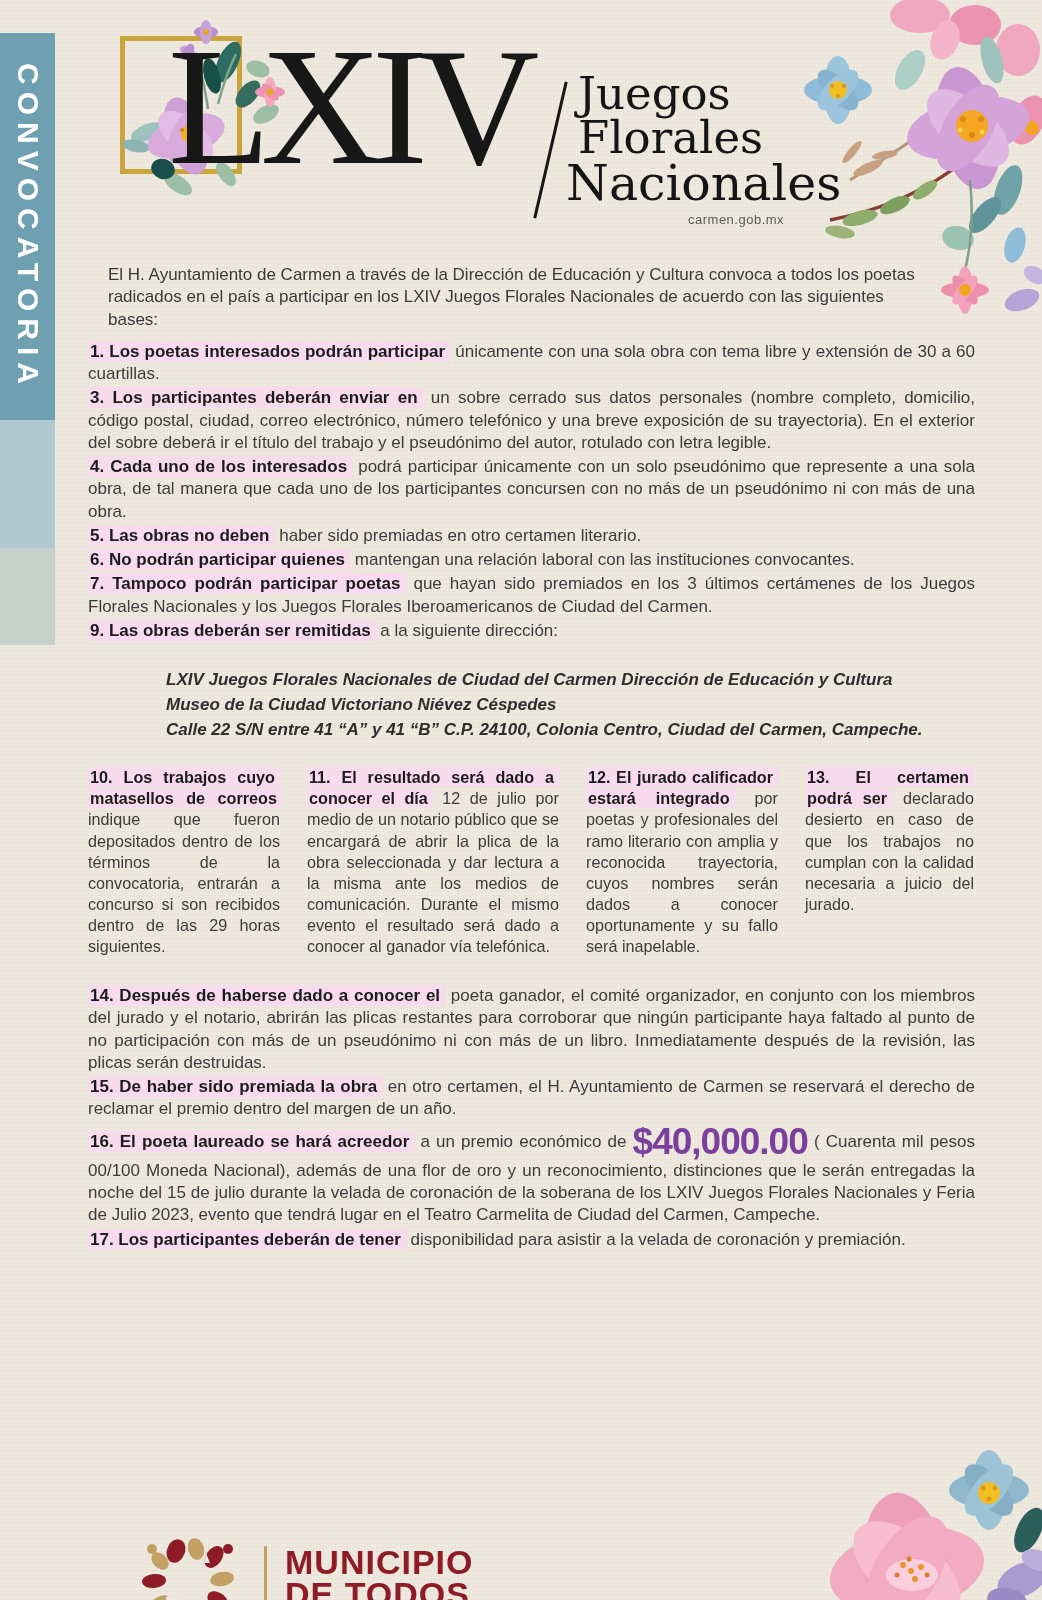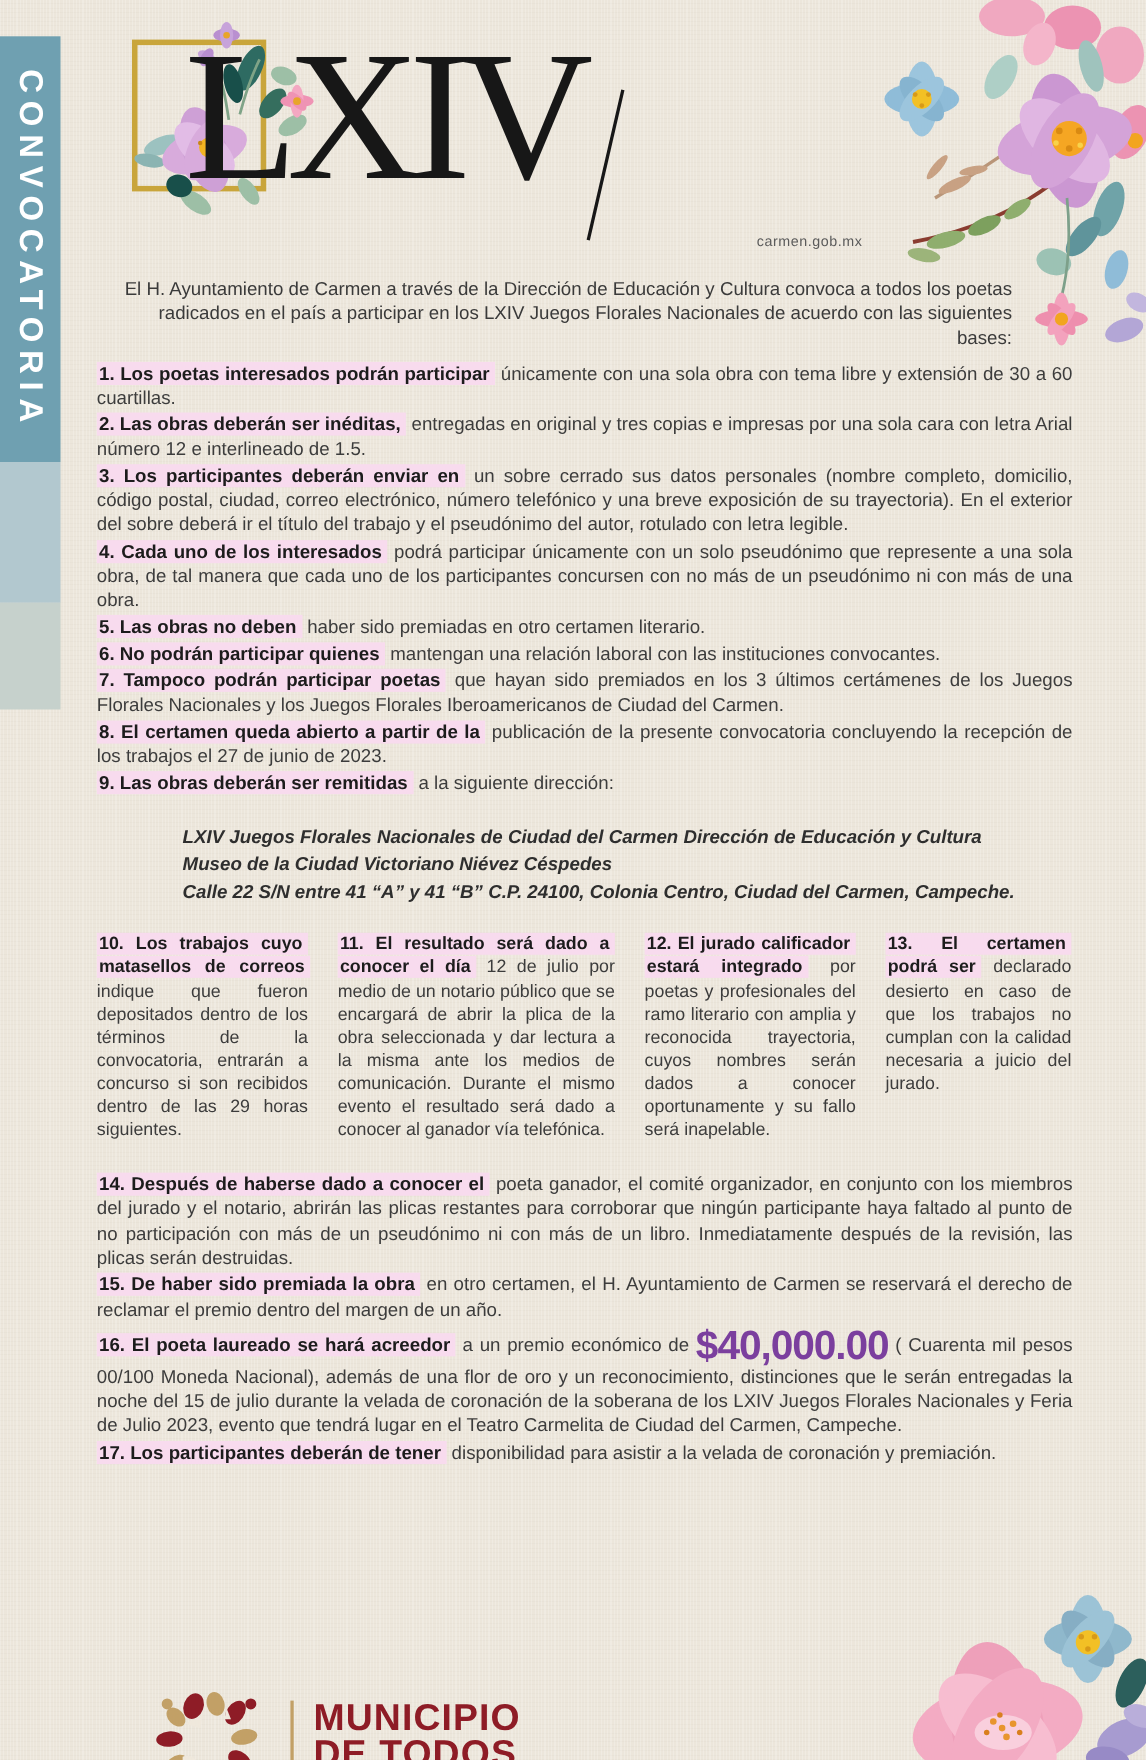--- a/index.html
+++ b/index.html
@@ -34,21 +34,21 @@
     color:#151515; line-height:.98;}
   .title-lines .tl{font-size:45px;}
   .title-lines .tl3{font-size:49px; margin-left:-12px;}
   .website{position:absolute; left:688px; top:212px; font-size:13px; color:#5b5b5b; letter-spacing:.5px;}
   .deco{position:absolute; pointer-events:none;}
   .deco-tr{right:0; top:0;}
   .deco-tl{left:108px; top:14px;}
   .deco-br{right:0; bottom:0;}
   
   .main{position:absolute; left:88px; top:244px; width:887px; font-size:17px; line-height:1.31;}
-  .intro{margin:8px 55px 10px 20px; text-align:right; color:#3a3a3a;}
+  .intro{margin:20px 55px 10px 20px; text-align:left; color:#3a3a3a;}
   .item{margin:2px 0; text-align:justify;}
   .hl{
     font-weight:bold; color:#1c1c1c; background:#f8dbee;
     padding:1px 5px 1px 2px;
     -webkit-box-decoration-break:clone; box-decoration-break:clone;
   }
   .address{margin:26px 0 9px 78px; font-style:italic; font-weight:bold; font-size:17px;
     line-height:1.45; color:#2e2e2e;}
   .cols{display:grid; grid-template-columns:192px 252px 192px 169px; column-gap:27px;
     margin:8px 0 12px; }
@@ -118,20 +118,25 @@
         <circle cx="74" cy="116" r="2" fill="#c88615"></circle>
           <circle cx="88" cy="116" r="2" fill="#c88615"></circle>
         <circle cx="82" cy="128" r="2" fill="#c88615"></circle>
       </g>
       <ellipse cx="118" cy="160" rx="14" ry="7" transform="rotate(55 118 160)" fill="#9dbfa6"></ellipse>
     </g>
   </svg>
 
   <div class="roman">LXIV</div>
   <div class="title-slash"></div>
+  <div class="title-lines">
+    <div class="tl">Juegos</div>
+    <div class="tl">Florales</div>
+    <div class="tl tl3">Nacionales</div>
+  </div>
   <div class="website">carmen.gob.mx</div>
 
   <svg class="deco deco-tr" width="282" height="335" viewBox="0 0 282 335">
     <g>
 
       <ellipse cx="160" cy="15" rx="30" ry="18" fill="#f0a8c0"></ellipse>
       <ellipse cx="215" cy="25" rx="26" ry="20" fill="#ec93b2"></ellipse>
       <ellipse cx="185" cy="40" rx="14" ry="20" fill="#f4b5ca" transform="rotate(20 185 40)"></ellipse>
       <ellipse cx="258" cy="50" rx="22" ry="26" fill="#f0a8c0"></ellipse>
       <ellipse cx="268" cy="120" rx="16" ry="26" fill="#ec93b2" transform="rotate(25 268 120)"></ellipse>
@@ -189,27 +194,25 @@
       <ellipse cx="262" cy="300" rx="18" ry="10" fill="#b3a6d6" transform="rotate(-20 262 300)"></ellipse>
       <ellipse cx="275" cy="275" rx="12" ry="8" fill="#c2b6de" transform="rotate(30 275 275)"></ellipse>
       <ellipse cx="255" cy="245" rx="10" ry="18" fill="#8fbcd8" transform="rotate(15 255 245)"></ellipse>
     </g>
   </svg>
 
   <div class="main">
     <p class="intro">El H. Ayuntamiento de Carmen a través de la Dirección de Educación y Cultura convoca a todos los poetas radicados en el país a participar en los LXIV Juegos Florales Nacionales de acuerdo con las siguientes bases:</p>
 
     <p class="item"><strong class="hl">1. Los poetas interesados podrán participar</strong> <span>únicamente con una sola obra con tema libre y extensión de 30 a 60 cuartillas.</span></p>
-    <p class="item"><strong class="hl">2. Las obras deberán ser inéditas,</strong> <span>entregadas en original y tres copias e impresas por una sola cara con letra Arial número 12 e interlineado de 1.5.</span></p>
     <p class="item"><strong class="hl">3. Los participantes deberán enviar en</strong> <span>un sobre cerrado sus datos personales (nombre completo, domicilio, código postal, ciudad, correo electrónico, número telefónico y una breve exposición de su trayectoria). En el exterior del sobre deberá ir el título del trabajo y el pseudónimo del autor, rotulado con letra legible.</span></p>
     <p class="item"><strong class="hl">4. Cada uno de los interesados</strong> <span>podrá participar únicamente con un solo pseudónimo que represente a una sola obra, de tal manera que cada uno de los participantes concursen con no más de un pseudónimo ni con más de una obra.</span></p>
     <p class="item"><strong class="hl">5. Las obras no deben</strong> <span>haber sido premiadas en otro certamen literario.</span></p>
     <p class="item"><strong class="hl">6. No podrán participar quienes</strong> <span>mantengan una relación laboral con las instituciones convocantes.</span></p>
     <p class="item"><strong class="hl">7. Tampoco podrán participar poetas</strong> <span>que hayan sido premiados en los 3 últimos certámenes de los Juegos Florales Nacionales y los Juegos Florales Iberoamericanos de Ciudad del Carmen.</span></p>
-    <p class="item"><strong class="hl">8. El certamen queda abierto a partir de la</strong> <span>publicación de la presente convocatoria concluyendo la recepción de los trabajos el 27 de junio de 2023.</span></p>
     <p class="item"><strong class="hl">9. Las obras deberán ser remitidas</strong> <span>a la siguiente dirección:</span></p>
 
     <div class="address">
       <div>LXIV Juegos Florales Nacionales de Ciudad del Carmen Dirección de Educación y Cultura</div>
       <div>Museo de la Ciudad Victoriano Niévez Céspedes</div>
       <div>Calle 22 S/N entre 41 “A” y 41 “B” C.P. 24100, Colonia Centro, Ciudad del Carmen, Campeche.</div>
     </div>
 
     <div class="cols">
       <p class="col"><strong class="hl">10. Los trabajos cuyo matasellos de correos</strong> <span>indique que fueron depositados dentro de los términos de la convocatoria, entrarán a concurso si son recibidos dentro de las 29 horas siguientes.</span></p>

